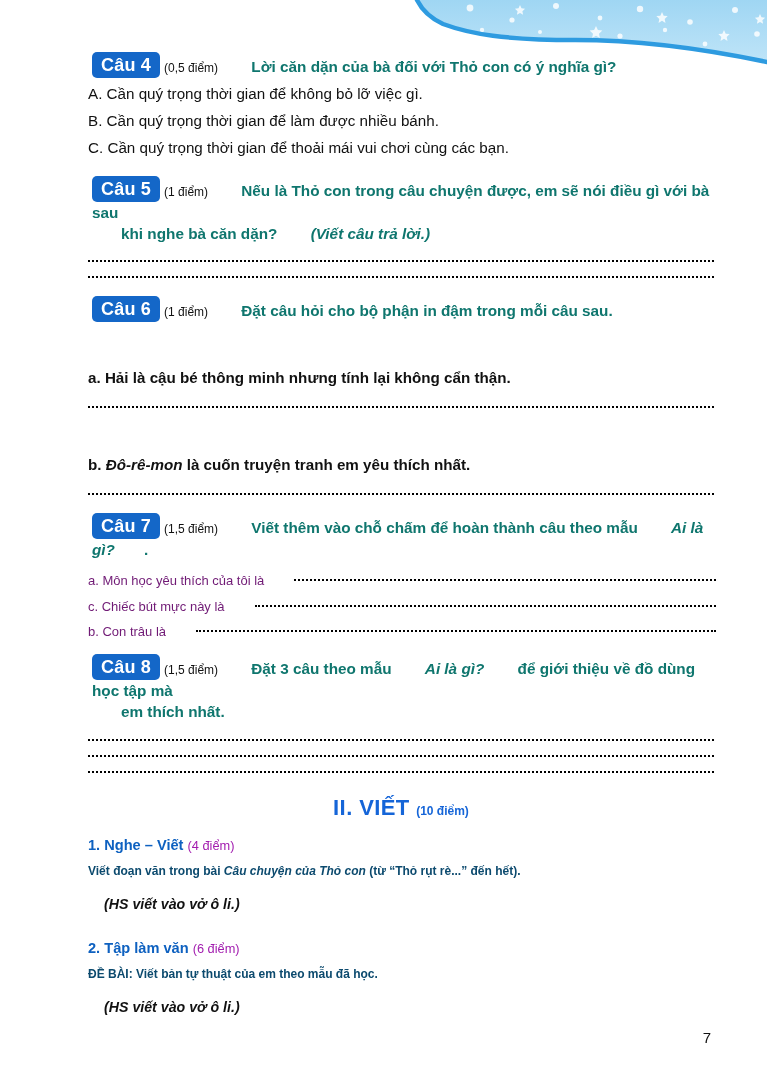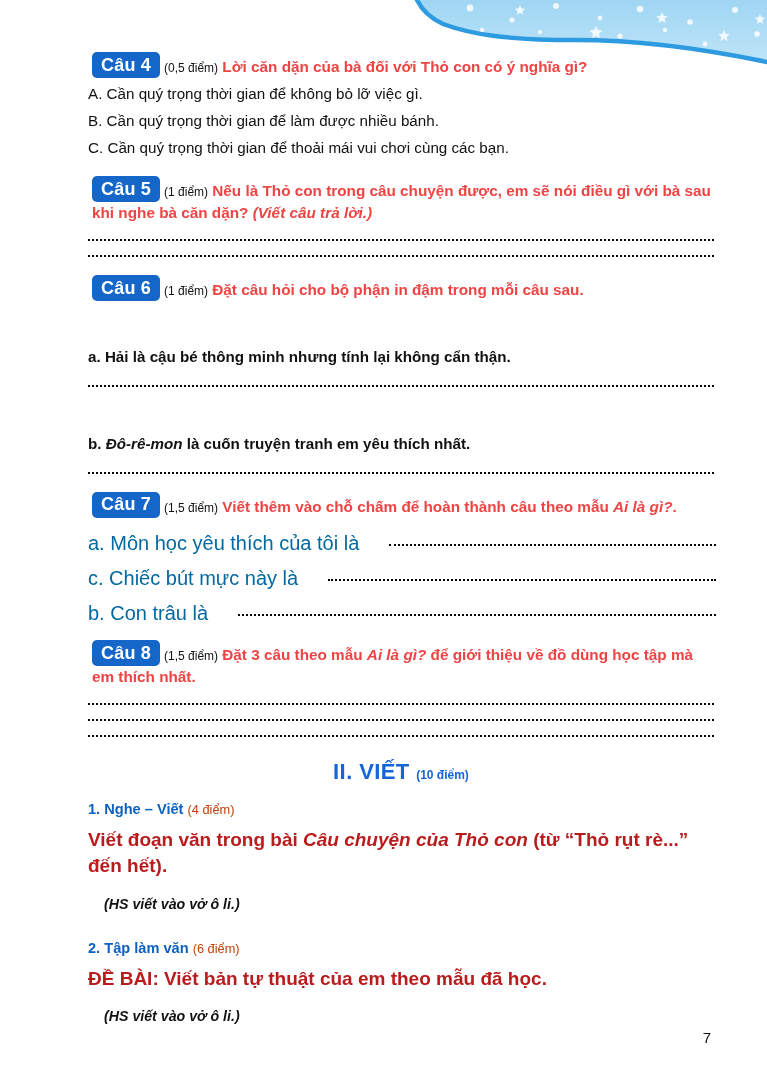--- a/index.html
+++ b/index.html
@@ -66,21 +66,21 @@
     border-radius: 5px;
     letter-spacing: 0.2px;
     vertical-align: 1px;
     margin-right: 4px;
   }
   .score {
     color: #111;
     font-weight: normal;
     font-size: 12px;
   }
-  .q-text { color: #ef4444; }
+  .q-text { color: #0f766e; margin-left: 29px; }
   .q-text i, .it { font-style: italic; }
 
   .opt {
     font-size: 15.2px;
     line-height: 1.34;
     color: #111;
     margin: 0;
     padding: 3.5px 0 3.5px 2px;
     font-weight: 400;
   }
@@ -88,23 +88,23 @@
 
   .dots {
     height: 0;
     border-bottom: 2.2px dotted #000;
     margin: 0;
     width: 626px;
   }
   .dots-row { padding: 14px 0 0 2px; }
 
   .fill-line {
-    font-size: 20px;
+    font-size: 13px;
     line-height: 1.34;
-    color: #0369a1;
+    color: #701a75;
     padding: 4px 0 4px 2px;
     display: flex;
     align-items: baseline;
     white-space: nowrap;
     gap: 24px;
   }
   .fill-line .lbl { flex: 0 0 auto; }
   .fill-line .rule {
     flex: 1 1 auto;
     margin-left: 6px;
@@ -130,29 +130,29 @@
   }
 
   .sub-head {
     color: #0E61C0;
     font-weight: bold;
     font-size: 14.6px;
     padding: 12px 0 0 2px;
     margin: 0;
   }
   .sub-head .pts {
-    color: #c2410c;
+    color: #a21caf;
     font-weight: normal;
     font-size: 12.8px;
   }
 
   .sub-body {
-    color: #b91c1c;
-    font-weight: bold;
-    font-size: 19px;
+    color: #0c4a6e;
+    font-weight: bold;
+    font-size: 12px;
     line-height: 1.35;
     padding: 10px 0 0 2px;
     margin: 0;
   }
   .note {
     color: #111;
     font-weight: bold;
     font-style: italic;
     font-size: 14.2px;
     padding: 1px 0 0 2px;

